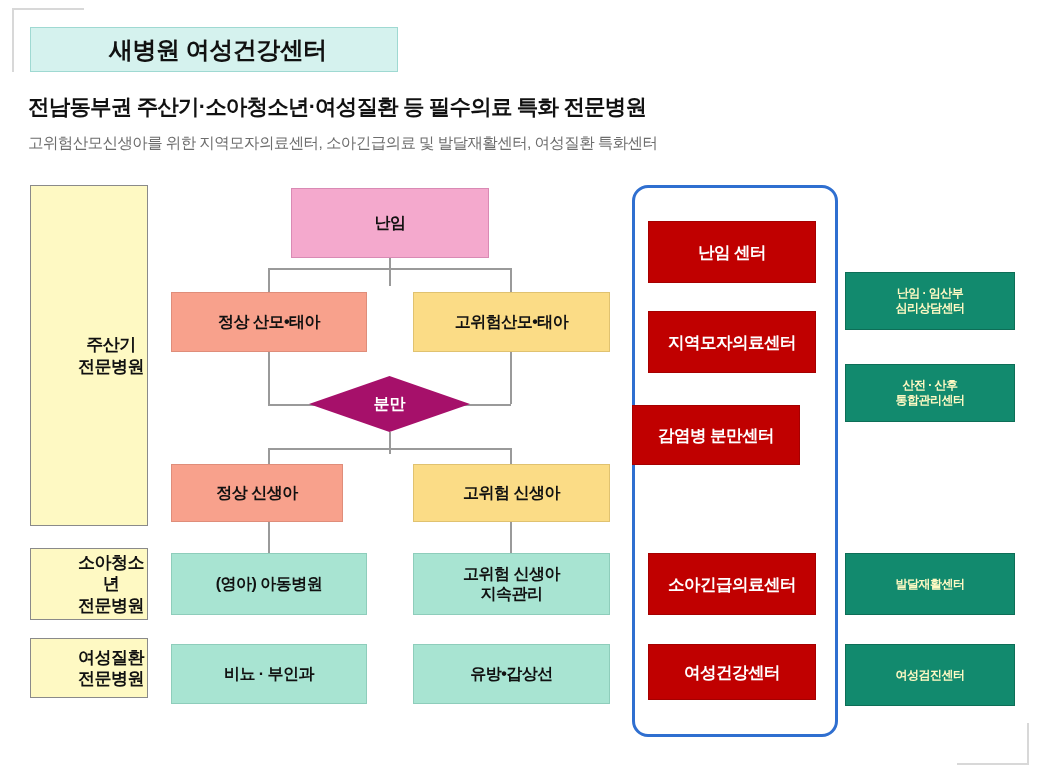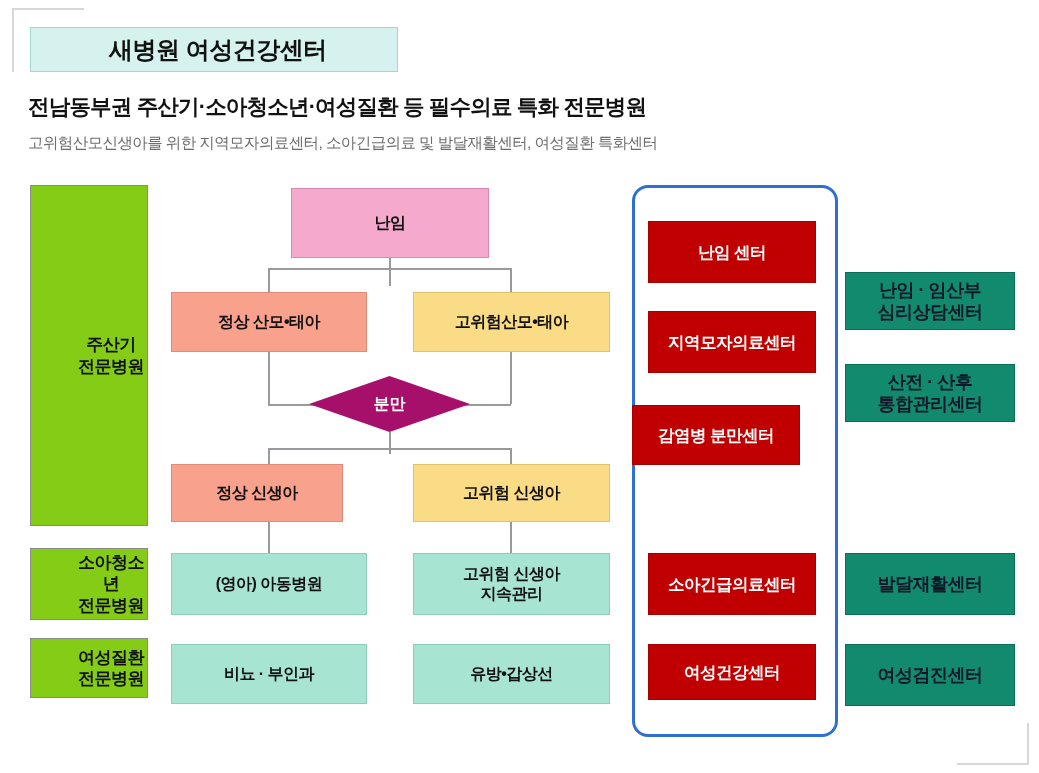--- a/index.html
+++ b/index.html
@@ -82,21 +82,21 @@
     justify-content: center;
     text-align: center;
     font-weight: bold;
     line-height: 1.25;
     white-space: pre-line;
     letter-spacing: -0.5px;
   }
 
   
   .cat {
-    background: #84cc16;
+    background: #fef9c3;
     border: 1.5px solid #8a8a8a;
     font-size: 17px;
     color: #111111;
     padding-left: 44px;
   }
 
   
   .pink-top {
     background: #f4a9cd;
     border: 1px solid #d98ab4;
@@ -123,22 +123,22 @@
   }
   .red {
     background: #c00000;
     border: 1px solid #a50000;
     font-size: 16.5px;
     color: #ffffff;
   }
   .teal {
     background: #128a6e;
     border: 1px solid #0d6e57;
-    font-size: 18px;
-    color: #0f172a;
+    font-size: 12px;
+    color: #fef9c3;
   }
 
   
   .diamond-wrap {
     position: absolute;
   }
   .diamond {
     width: 100%;
     height: 100%;
     background: #a6106a;

